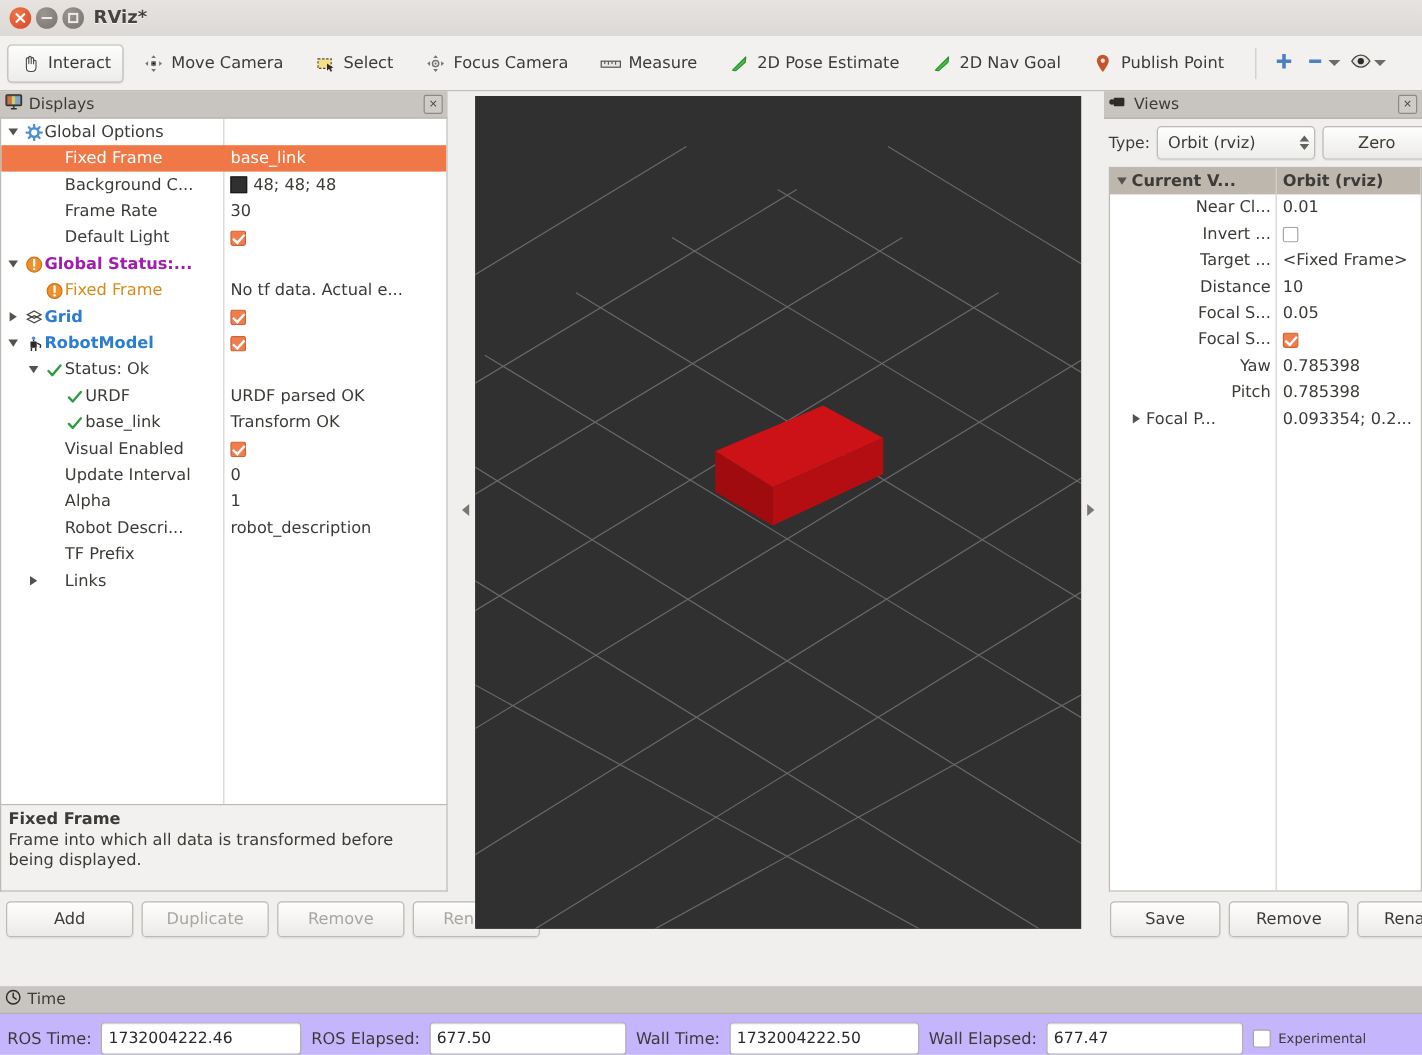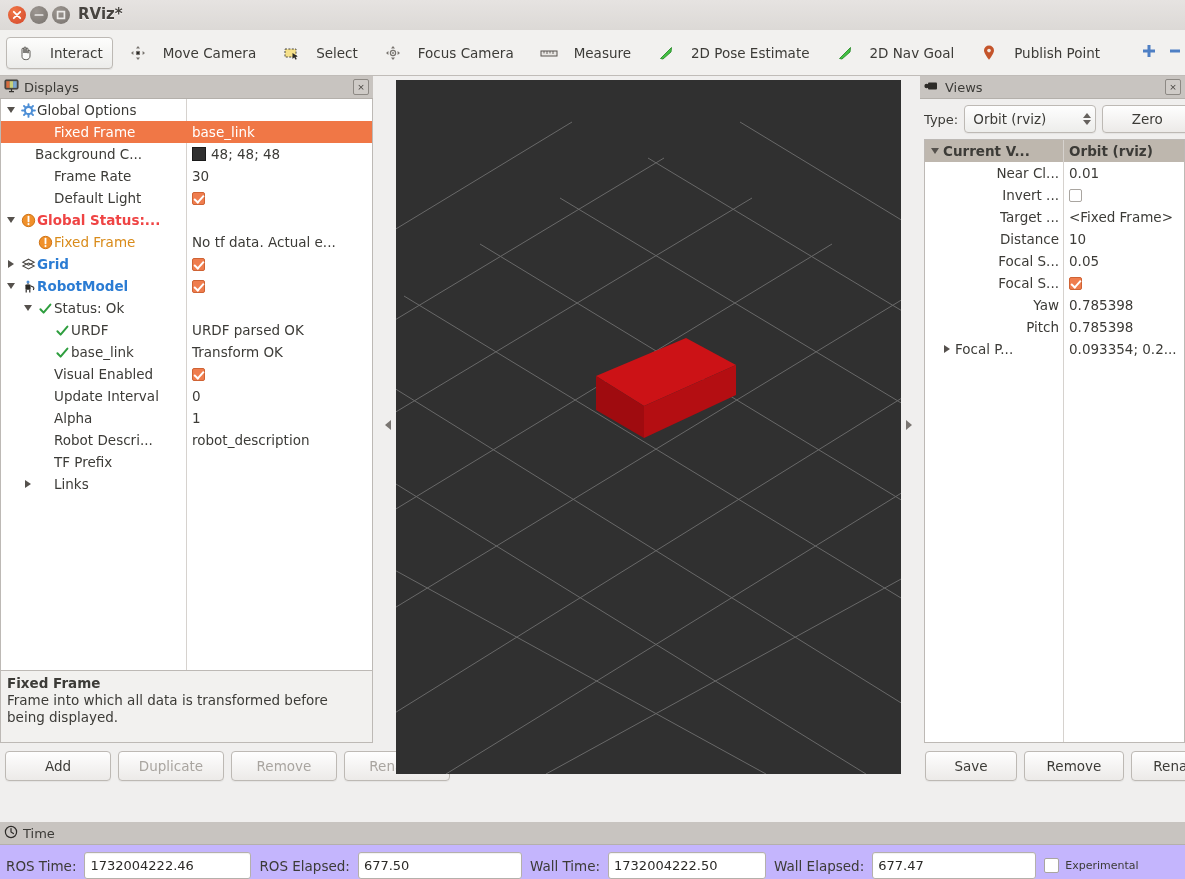--- a/index.html
+++ b/index.html
@@ -33,21 +33,21 @@
   }
 
   
   .toolbar {
     position: absolute; left: 0; top: 30px; width: 1185px; height: 45px;
     background: #f2f1ef;
     border-bottom: 1px solid #c0bcb8;
     display: flex; align-items: center;
   }
   .tbtn {
-    display: flex; align-items: center; gap: 16px;
+    display: flex; align-items: center; gap: 6px;
     height: 30px; padding: 0 9px; margin-left: 6px;
     border-radius: 4px; border: 1px solid transparent;
     font-size: 13.5px; color: #3c3b37; white-space: nowrap;
     background: transparent; cursor: default;
   }
   .tbtn.active {
     background: linear-gradient(to bottom, #fdfdfc, #ececea);
     border: 1px solid #bdb9b4;
     box-shadow: 0 1px 1px rgba(0,0,0,0.07);
   }
@@ -89,21 +89,21 @@
   }
   .trow.sel { background: #f07746; color: #ffffff; }
   .tname { width: 185px; display: flex; align-items: center; box-sizing: border-box; overflow: hidden; white-space: nowrap; }
   .tval { flex: 1; padding-left: 6px; display: flex; align-items: center; gap: 5px; overflow: hidden; white-space: nowrap; }
   .arrow-d { width: 0; height: 0; border-left: 4.5px solid transparent; border-right: 4.5px solid transparent; border-top: 6px solid #55514d; }
   .arrow-r { width: 0; height: 0; border-top: 4.5px solid transparent; border-bottom: 4.5px solid transparent; border-left: 6px solid #55514d; }
   .arrowbox { width: 16px; display: flex; align-items: center; justify-content: center; flex: none; }
   .iconbox { width: 18px; display: flex; align-items: center; justify-content: center; flex: none; }
   .lbl { overflow: hidden; text-overflow: clip; white-space: nowrap; }
   .b-blue { color: #2b7cd3; font-weight: bold; }
-  .b-orange { color: #ef4444; font-weight: bold; }
+  .b-orange { color: #a21caf; font-weight: bold; }
   .c-orange { color: #d98b1a; }
   .chk {
     width: 13px; height: 13px; border-radius: 2px; box-sizing: border-box;
     display: inline-block; position: relative; flex: none;
   }
   .chk.on { background: #ef7d4e; border: 1px solid #cf6334; }
   .chk.off { background: #ffffff; border: 1px solid #a9a5a0; }
   .chk.on::after {
     content: ""; position: absolute; left: 3px; top: 0px;
     width: 4px; height: 8px; border: solid #ffffff; border-width: 0 2px 2px 0;
@@ -376,21 +376,21 @@
             <div class="tname" style="padding-left: 19px;">
               <div class="arrowbox"></div>
               <div class="iconbox"></div>
               <span class="lbl">Fixed Frame</span>
             </div>
             <div class="tval">
               <span>base_link</span>
             </div>
           </div>
           <div class="trow">
-            <div class="tname" style="">
+            <div class="tname" style="padding-left: 19px;">
               <div class="arrowbox"></div>
               <div class="iconbox"></div>
               <span class="lbl">Background C...</span>
             </div>
             <div class="tval">
               <span class="swatch" style="background: rgb(48, 48, 48);"></span>
               <span>48; 48; 48</span>
             </div>
           </div>
           <div class="trow">

